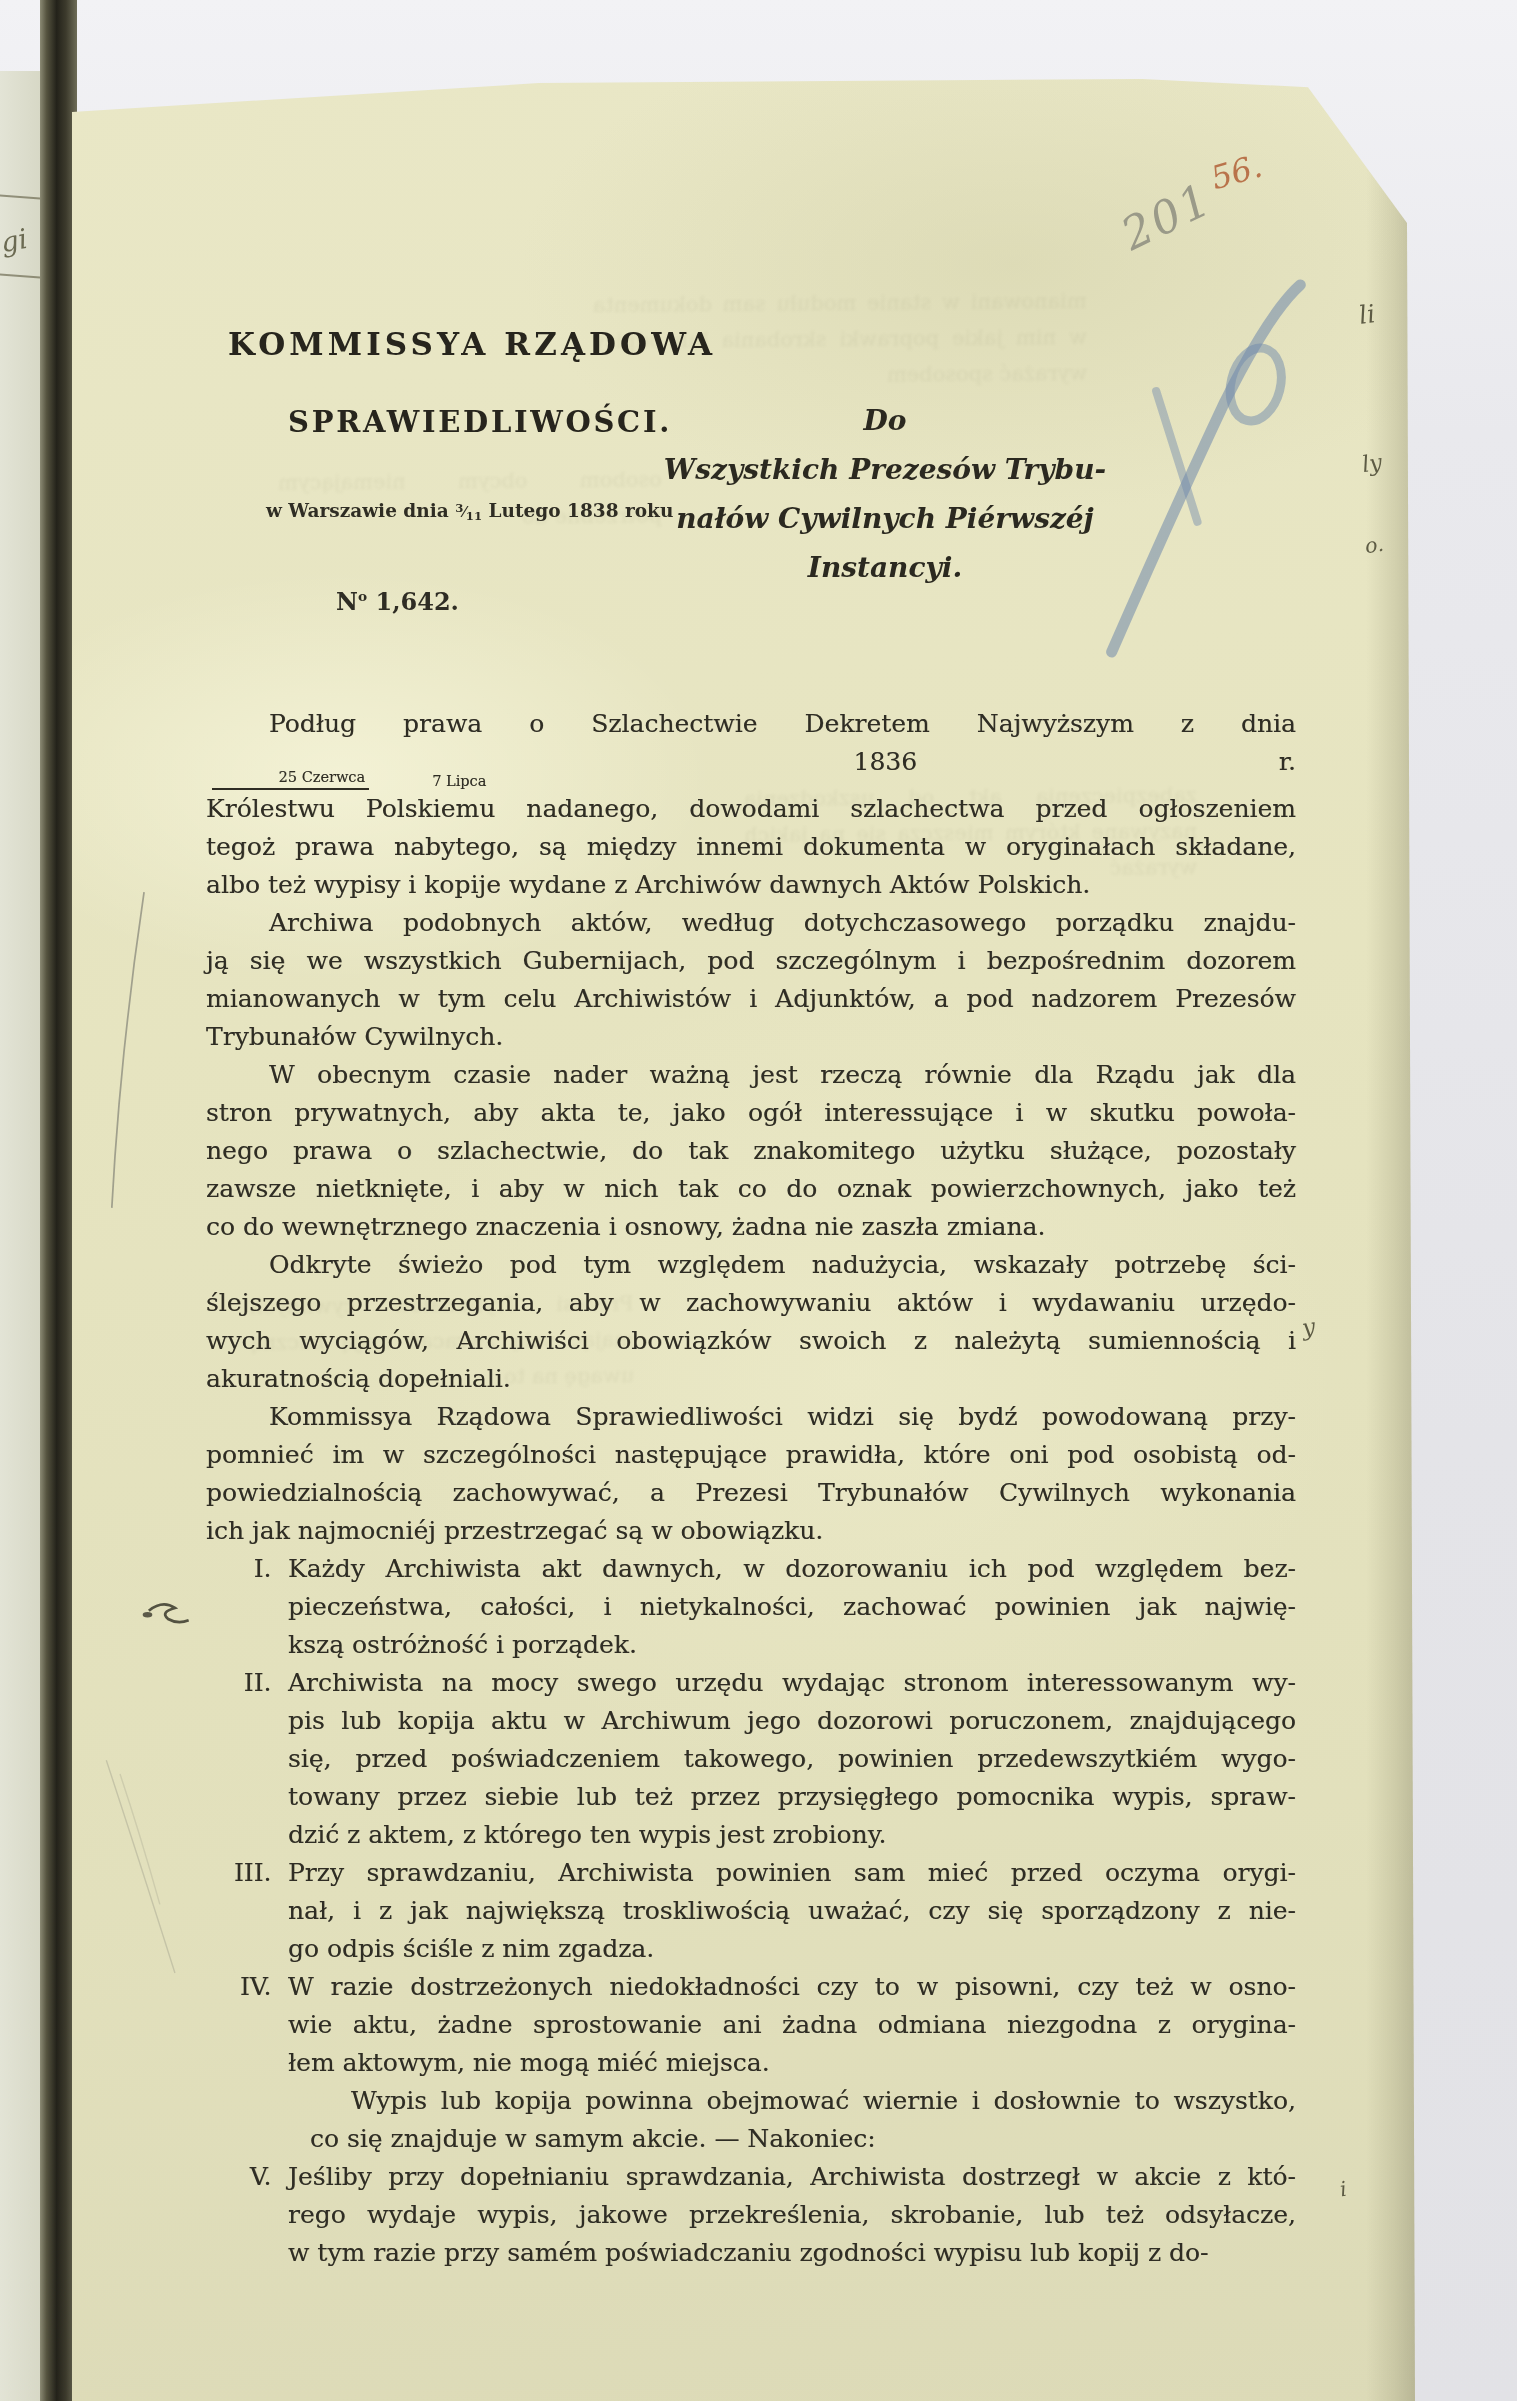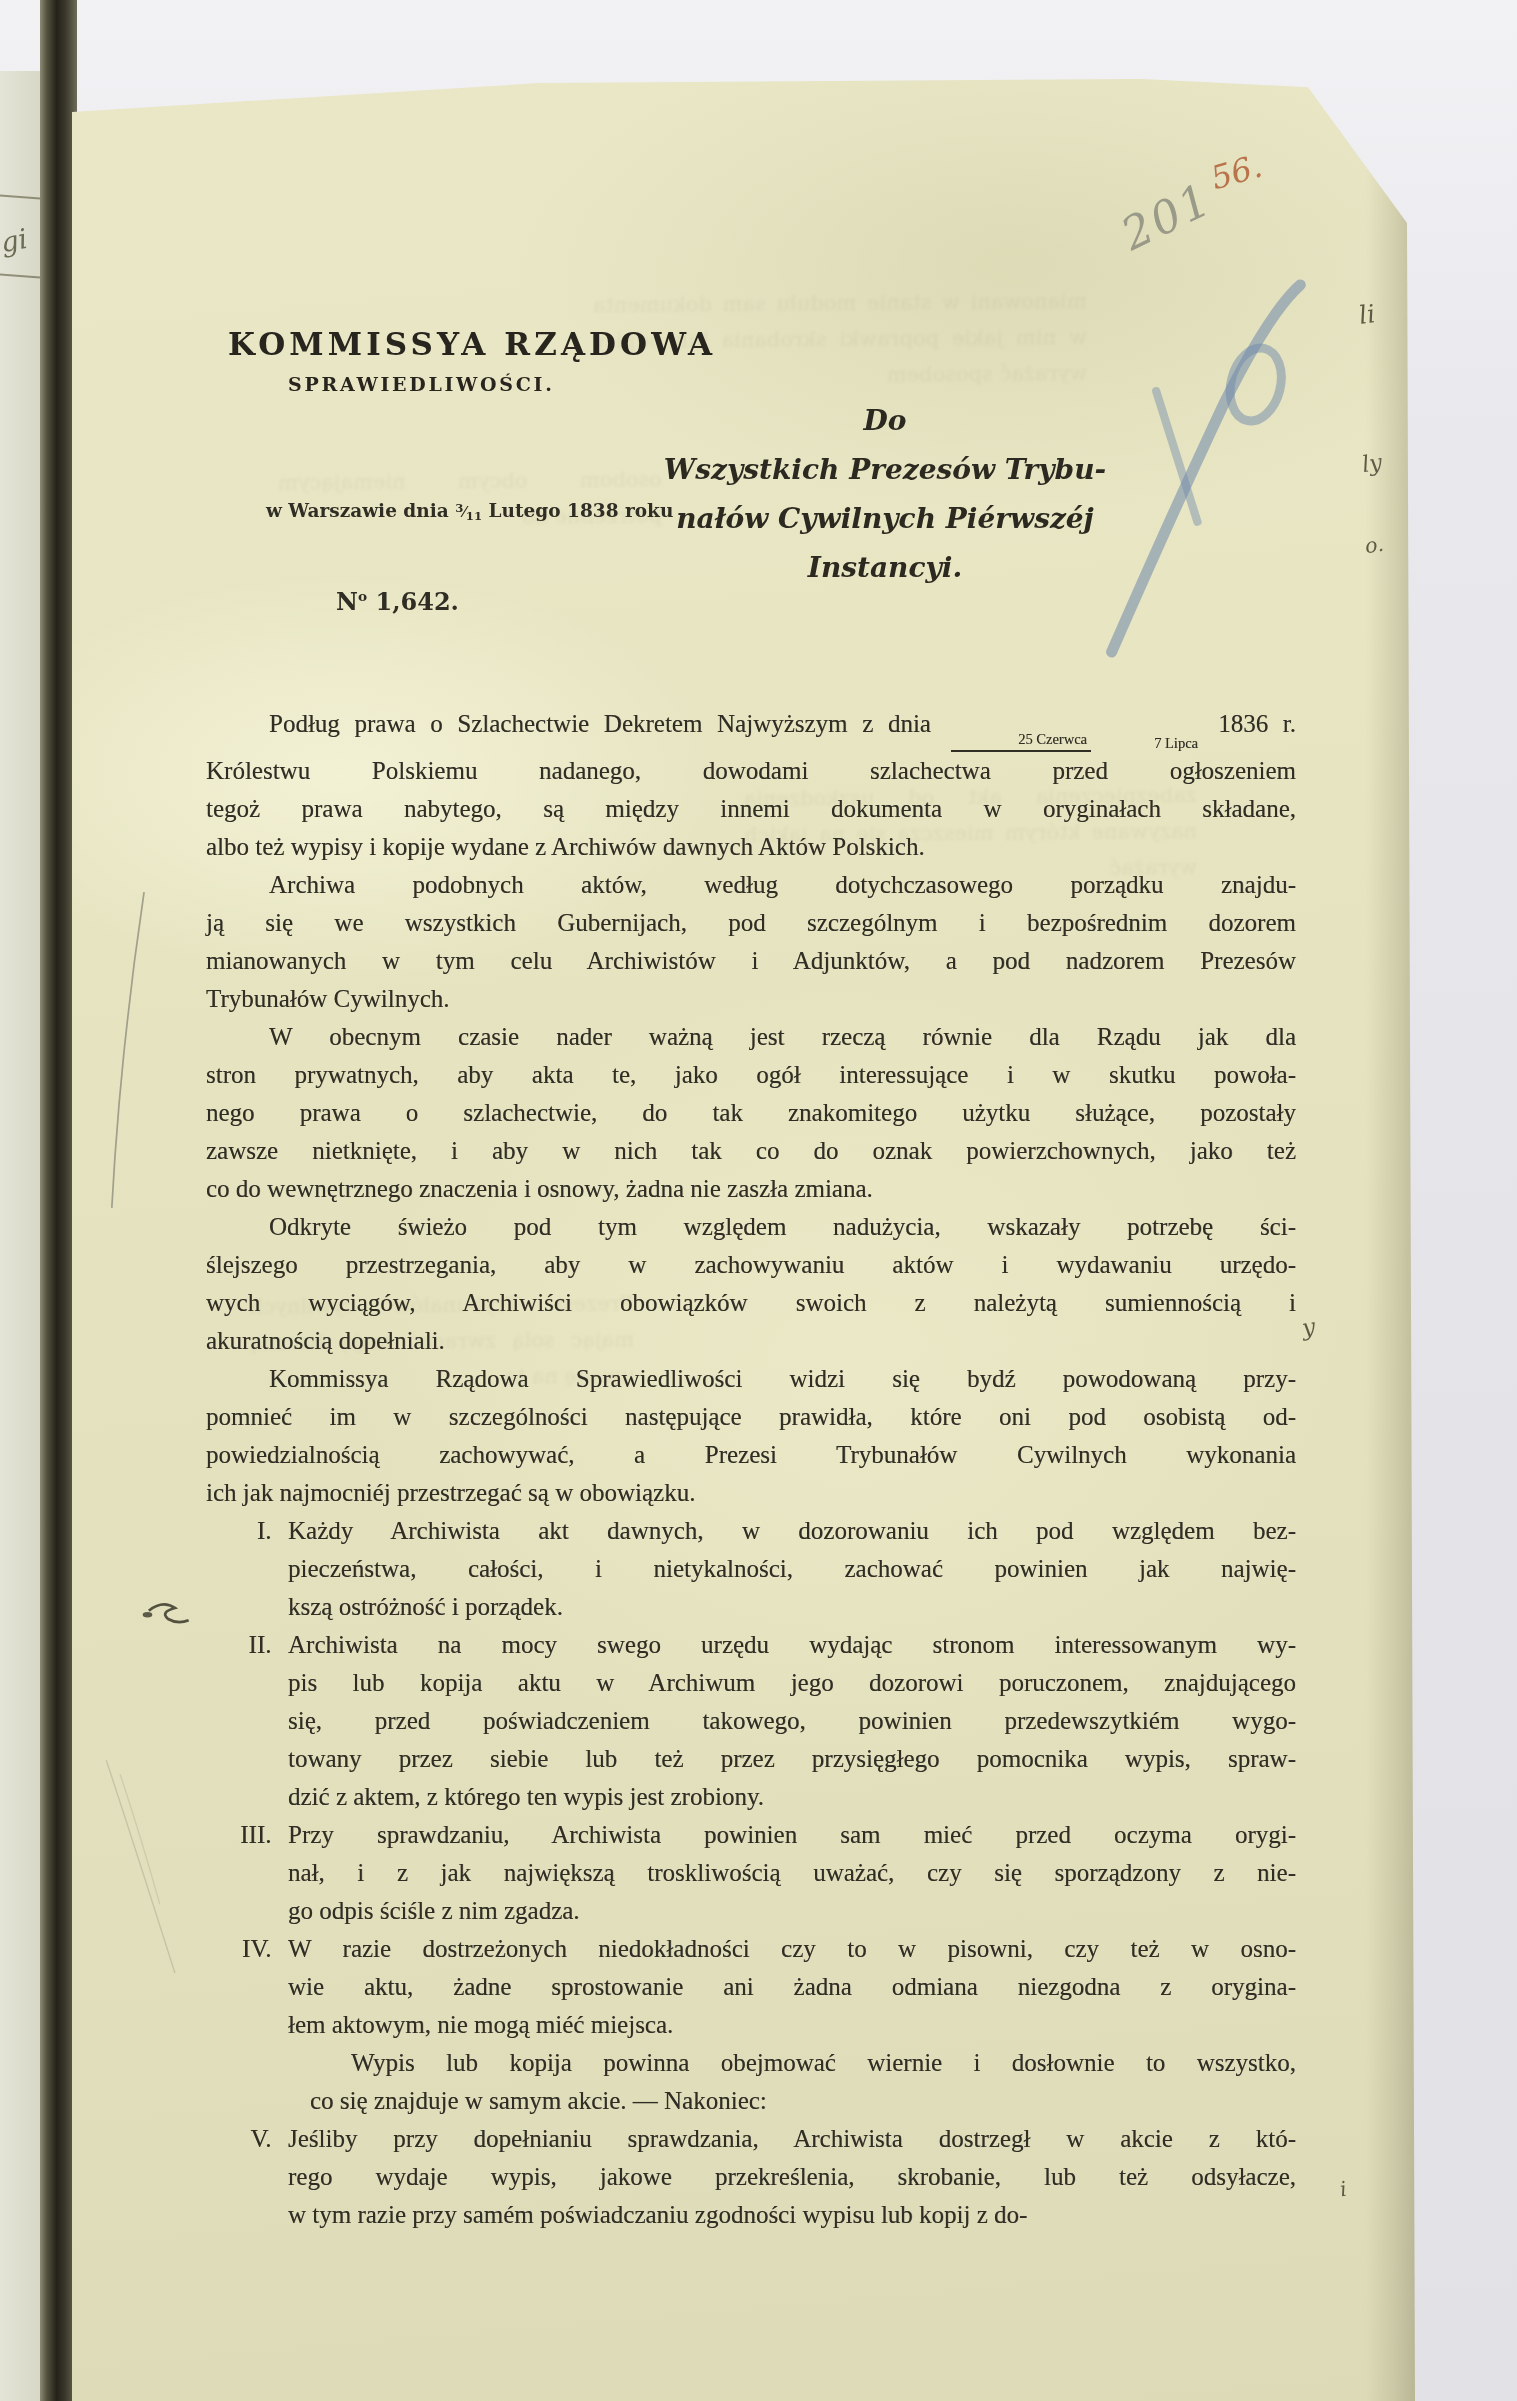--- a/index.html
+++ b/index.html
@@ -36,33 +36,33 @@
   
   .ghost{position:absolute;transform:scaleX(-1) rotate(.5deg);filter:blur(1.4px);opacity:.08;
          color:#5e5e3e;font-size:21px;line-height:36px;text-align:justify;pointer-events:none;}
   .g1{left:521px;top:206px;width:494px;}
   .g2{left:206px;top:384px;width:384px;}
   .g3{left:672px;top:700px;width:453px;}
   .g4{left:178px;top:1208px;width:384px;}
 
   
   .org1{position:absolute;left:156px;top:247px;font-size:31px;font-weight:bold;letter-spacing:4.1px;color:#27251d;}
-  .org2{position:absolute;left:216px;top:294px;font-size:19px;font-weight:bold;letter-spacing:2.7px;color:#27251d;}
+  .org2{position:absolute;left:216px;top:326px;font-size:29px;font-weight:bold;letter-spacing:2.7px;color:#27251d;}
   .placedate{position:absolute;left:194px;top:421px;font-size:18.5px;font-weight:bold;white-space:nowrap;}
   .dsup{font-size:11.7px;vertical-align:4.8px;}
   .dslash{font-size:15px;}
   .dsub{font-size:11.7px;vertical-align:-3.4px;}
   .docnum{position:absolute;left:264px;top:508px;font-size:24px;font-weight:bold;}
   .docnum sup{font-size:13.7px;}
   .recipient{position:absolute;left:590px;top:317px;width:446px;text-align:center;
              font-style:italic;font-weight:bold;font-size:28px;line-height:49px;color:#2b2920;}
 
   
   .body-text{position:absolute;left:134px;top:626px;width:1090px;font-size:25px;line-height:38px;
-             color:#2f2d24;text-shadow:0.3px 0.3px 0.4px rgba(47,45,36,.45);font-family:Liberation Serif, serif;}
+             color:#2f2d24;text-shadow:0.3px 0.3px 0.4px rgba(47,45,36,.45);}
   .line{text-align:justify;text-align-last:justify;}
   .line.end{text-align-last:left;}
   .block.para .line.first{text-indent:63px;}
   .block.item{display:grid;grid-template-columns:82px 1fr;}
   .num{text-align:right;padding-right:16.5px;line-height:38px;}
   .block.subpara{margin-left:104px;}
   .block.subpara .line.first{text-indent:41px;}
   .frac{display:inline-flex;flex-direction:row;align-items:center;vertical-align:-0.85em;
         line-height:1.05;font-size:0.58em;margin:0 5.5px;text-align:center;}
   .frac .ft{border-bottom:2.1px solid currentColor;padding:0 4.1px 2.7px;}

